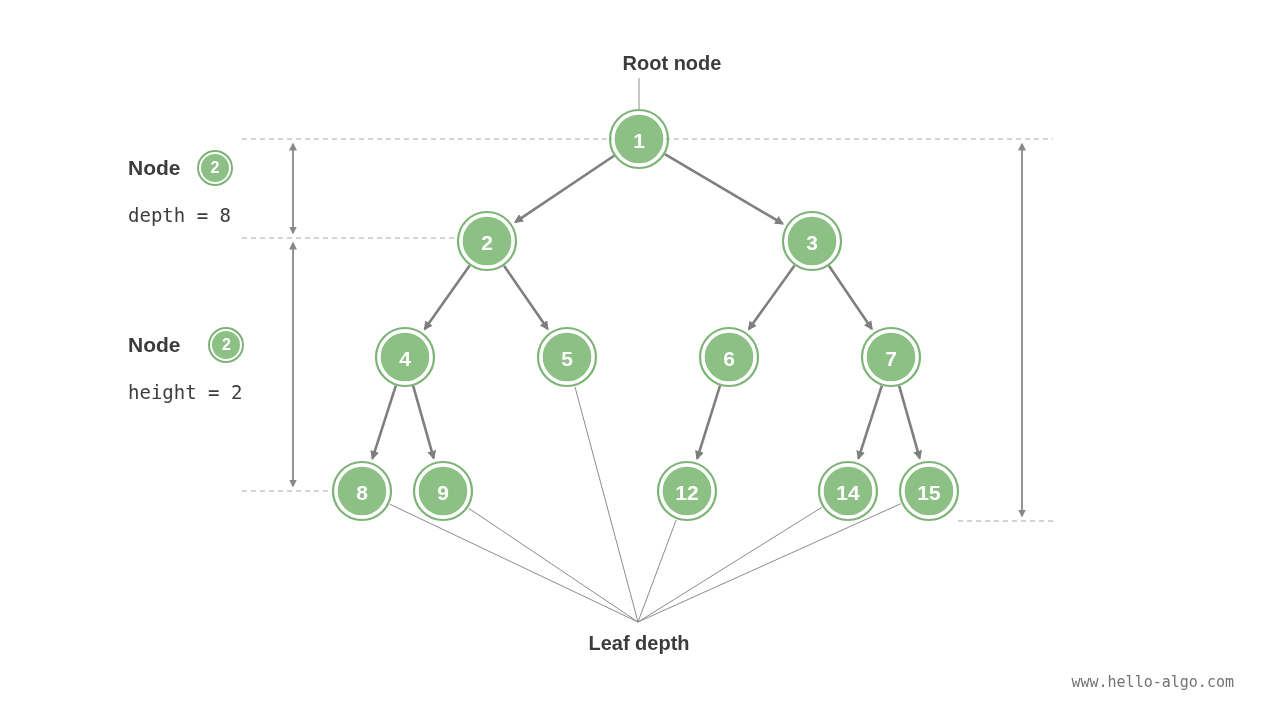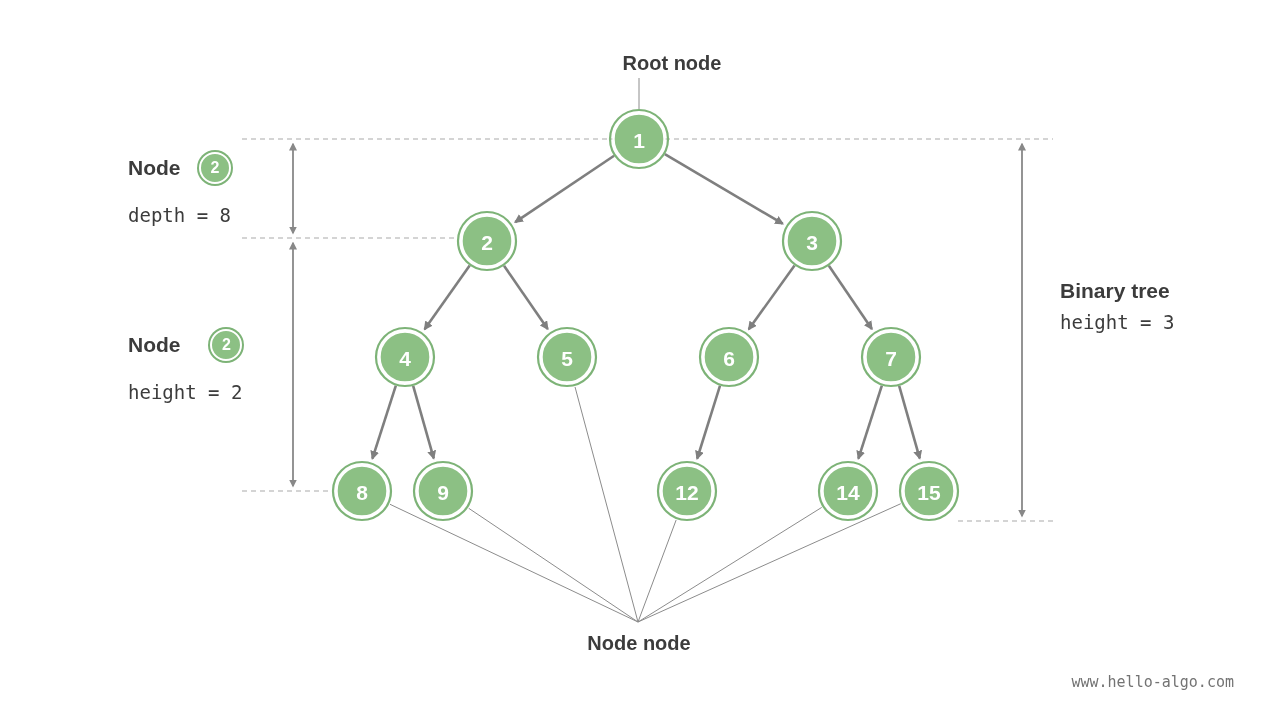--- a/index.html
+++ b/index.html
@@ -136,40 +136,34 @@
       </g>
       <g>
         <circle cx="929" cy="491" r="29" fill="none" stroke="#7db377" stroke-width="2.2"></circle>
         <circle cx="929" cy="491" r="25.5" fill="#8cc084" stroke="#ffffff" stroke-width="2.4"></circle>
         <text x="929" y="492" fill="#ffffff" font-size="21" font-weight="700" font-family="&quot;Liberation Sans&quot;, sans-serif" text-anchor="middle" dominant-baseline="central">15</text>
       </g>
     </svg>
 
   <div class="label root-label">Root node</div>
 
-  <div class="label leaf-label">Node node</div>
+  <div class="label leaf-label">Leaf depth</div>
 
   <div class="annot annot-depth">
     <div class="annot-row">
       <span class="annot-title">Node</span>
       <span class="badge">2</span>
     </div>
     <span class="mono">depth = 8</span>
   </div>
 
   <div class="annot annot-node-height">
     <div class="annot-row">
       <span class="annot-title">Node</span>
       <span class="badge">2</span>
     </div>
     <span class="mono">height = 2</span>
   </div>
 
-  <div class="annot annot-tree">
-    <div class="annot-row" style="height:auto;">
-      <span class="annot-title">Binary tree</span>
-    </div>
-    <span class="mono">height = 3</span>
-  </div>
 
   <div class="watermark">www.hello-algo.com</div>
 
 </div>
 
 </body></html>

